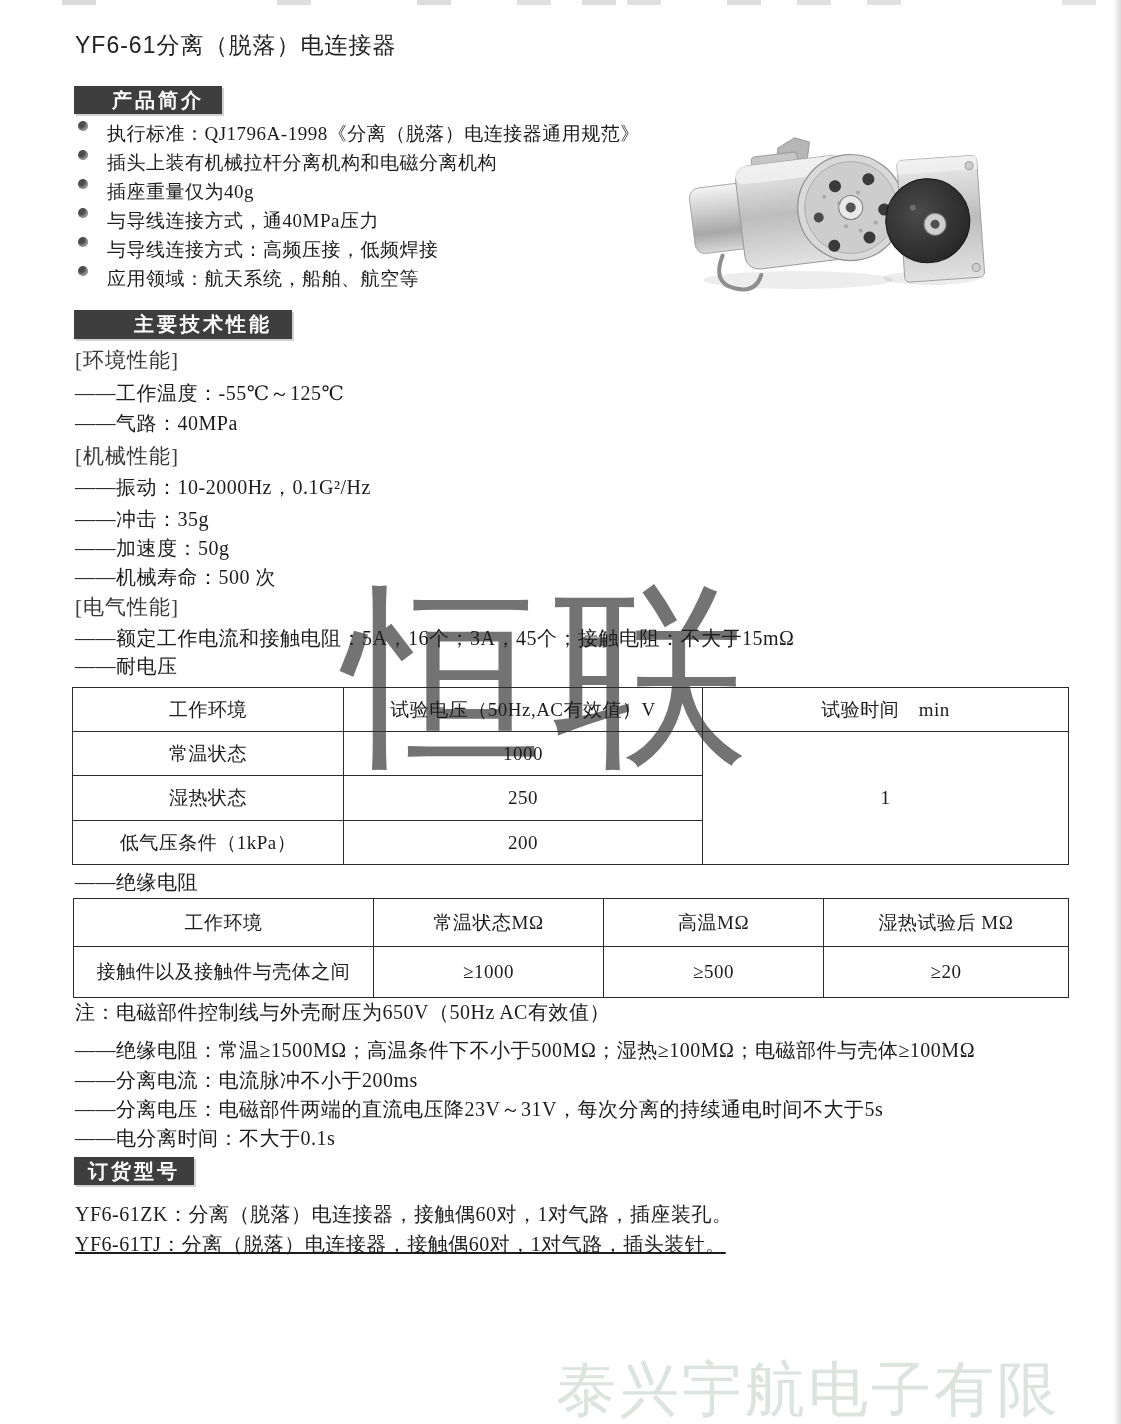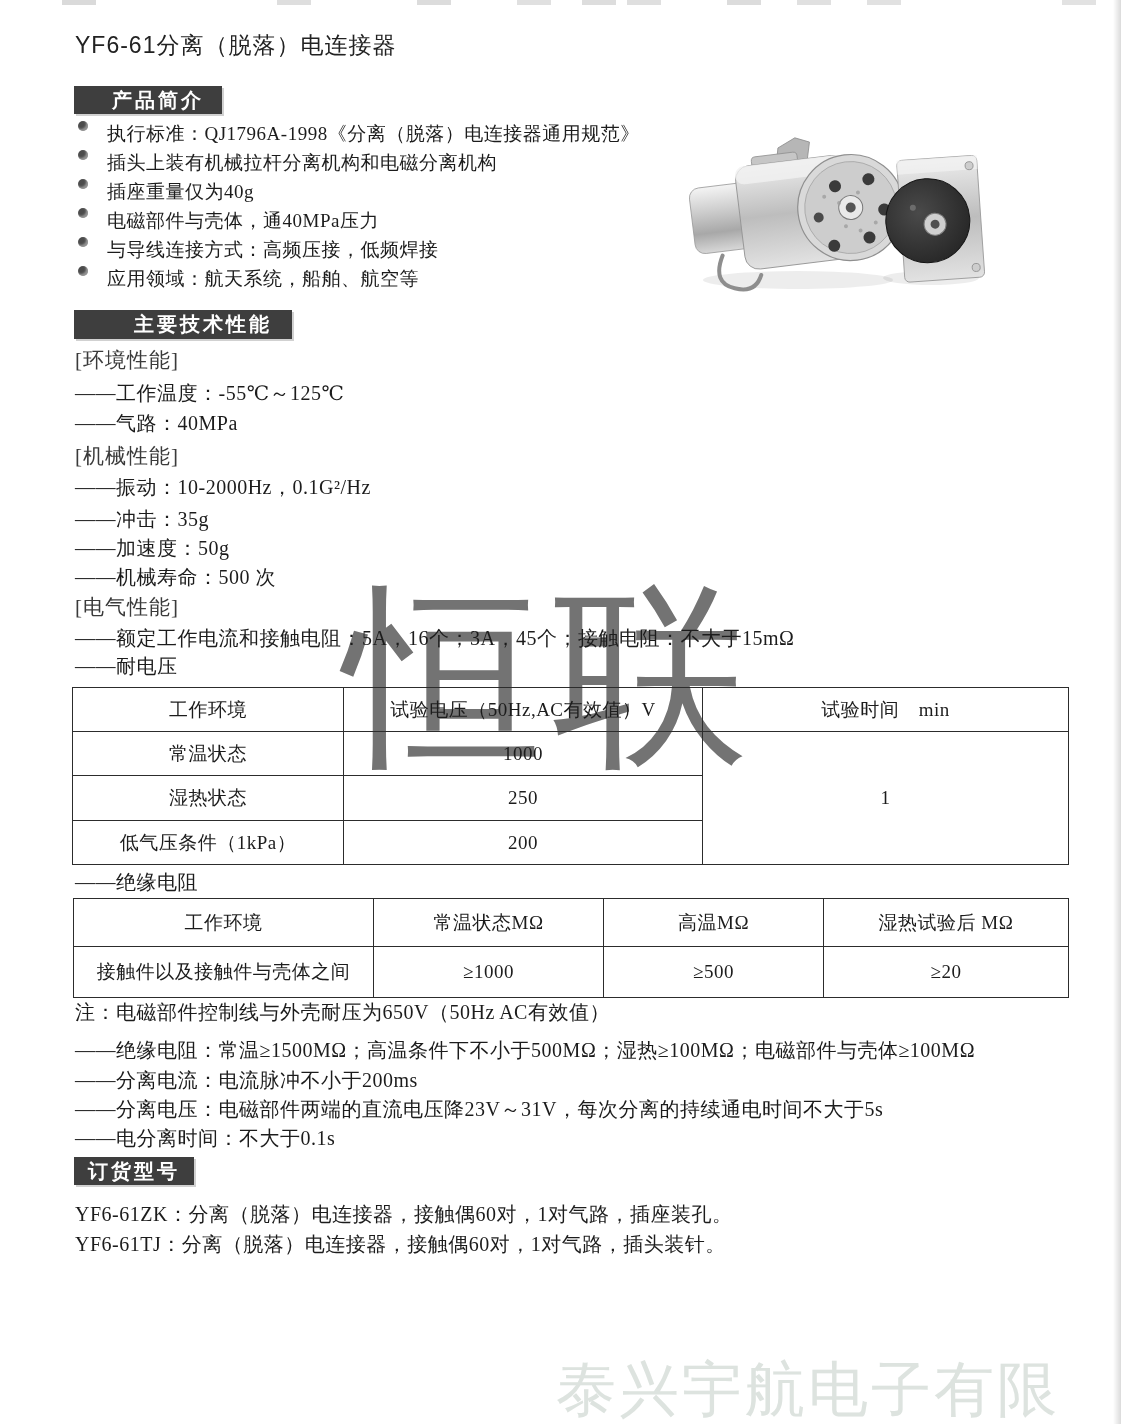--- a/index.html
+++ b/index.html
@@ -139,21 +139,21 @@
       <div class="bullet-row">
         <span class="bullet-dot"></span>
         <span class="bullet-text">插头上装有机械拉杆分离机构和电磁分离机构</span>
       </div>
       <div class="bullet-row">
         <span class="bullet-dot"></span>
         <span class="bullet-text">插座重量仅为40g</span>
       </div>
       <div class="bullet-row">
         <span class="bullet-dot"></span>
-        <span class="bullet-text">电磁部件与壳体，通40MPa压力</span>
+        <span class="bullet-text">与导线连接方式，通40MPa压力</span>
       </div>
       <div class="bullet-row">
         <span class="bullet-dot"></span>
         <span class="bullet-text">与导线连接方式：高频压接，低频焊接</span>
       </div>
       <div class="bullet-row">
         <span class="bullet-dot"></span>
         <span class="bullet-text">应用领域：航天系统，船舶、航空等</span>
       </div>
     </div>
@@ -229,16 +229,16 @@
 
     <div class="abs line" style="left:75px;top:999px;">注：电磁部件控制线与外壳耐压为650V（50Hz AC有效值）</div>
     <div class="abs line" style="left:75px;top:1037px;">——绝缘电阻：常温≥1500MΩ；高温条件下不小于500MΩ；湿热≥100MΩ；电磁部件与壳体≥100MΩ</div>
     <div class="abs line" style="left:75px;top:1067px;">——分离电流：电流脉冲不小于200ms</div>
     <div class="abs line" style="left:75px;top:1096px;">——分离电压：电磁部件两端的直流电压降23V～31V，每次分离的持续通电时间不大于5s</div>
     <div class="abs line" style="left:75px;top:1125px;">——电分离时间：不大于0.1s</div>
 
     <div class="abs section-header" style="left:74px;top:1157px;width:120px;height:28px;">订货型号</div>
 
     <div class="abs line" style="left:75px;top:1201px;">YF6-61ZK：分离（脱落）电连接器，接触偶60对，1对气路，插座装孔。</div>
-    <div class="abs line" style="left:75px;top:1231px;">YF6-61TJ：分离（脱落）电连接器，接触偶60对，1对气路，插头装针。</div>
+    <div class="abs line" style="left:75px;top:1231px;text-decoration:underline;">YF6-61TJ：分离（脱落）电连接器，接触偶60对，1对气路，插头装针。</div>
 
   </div>
 </div>
 
 </body></html>

